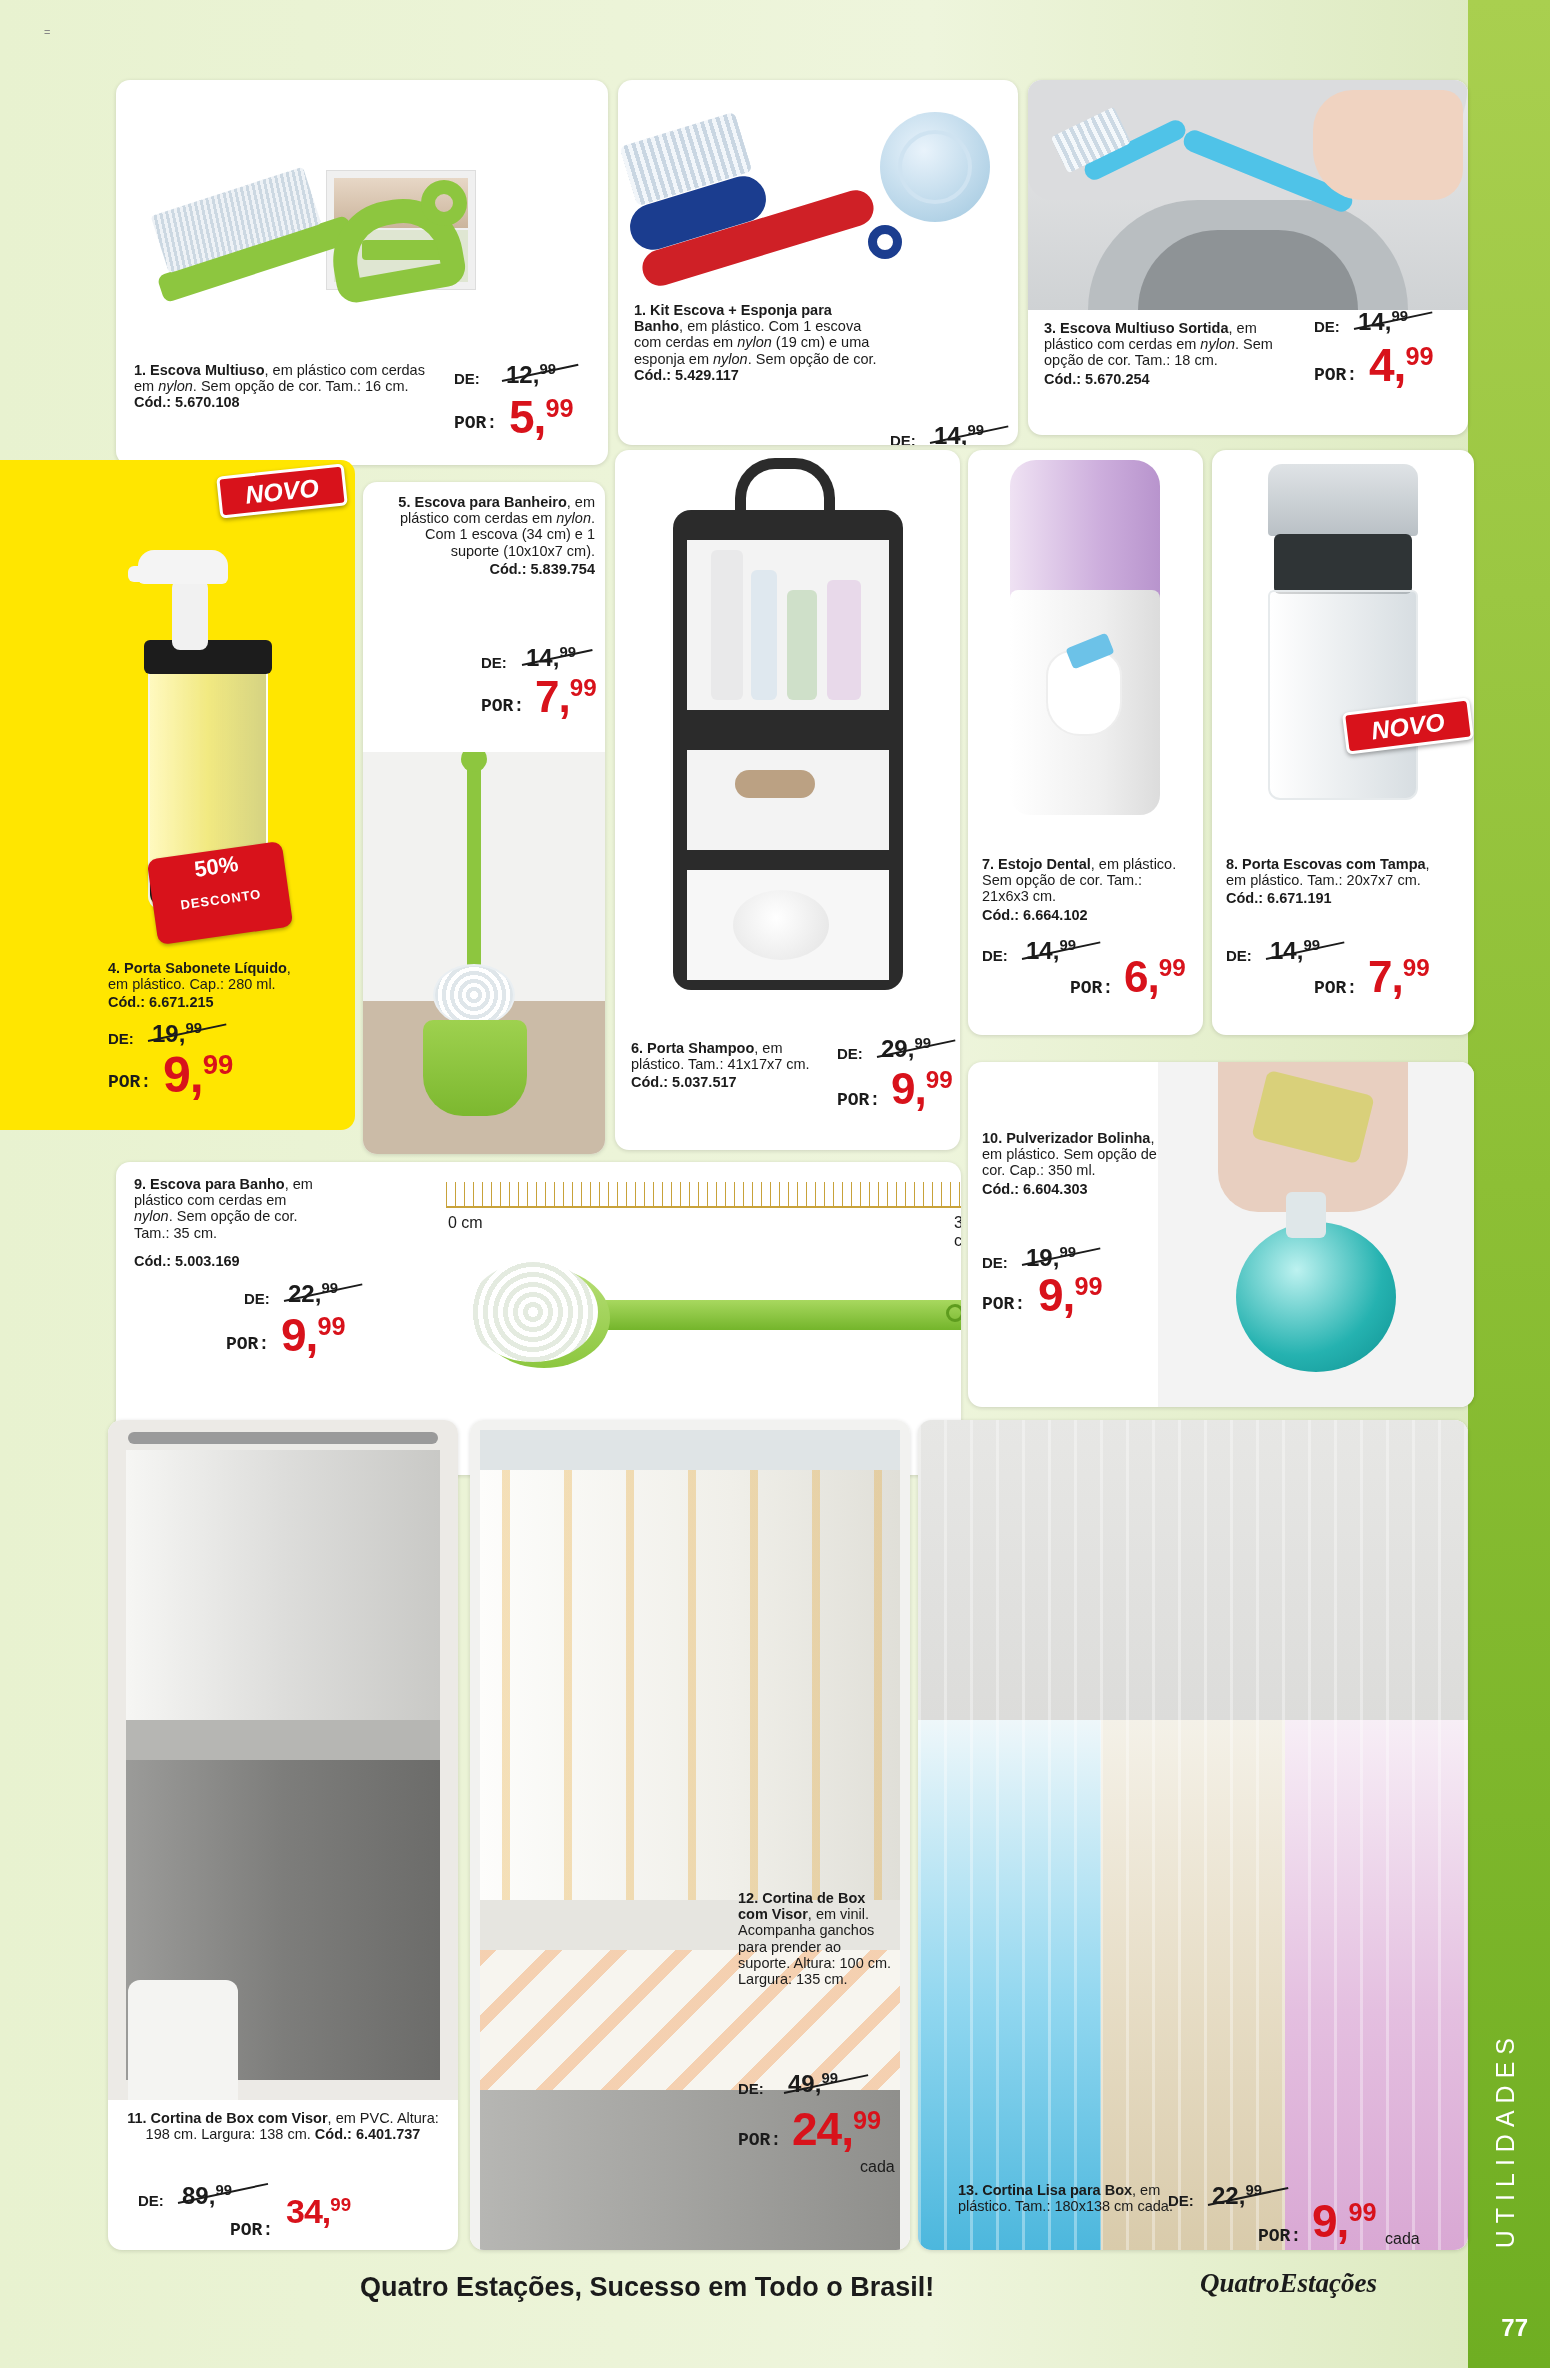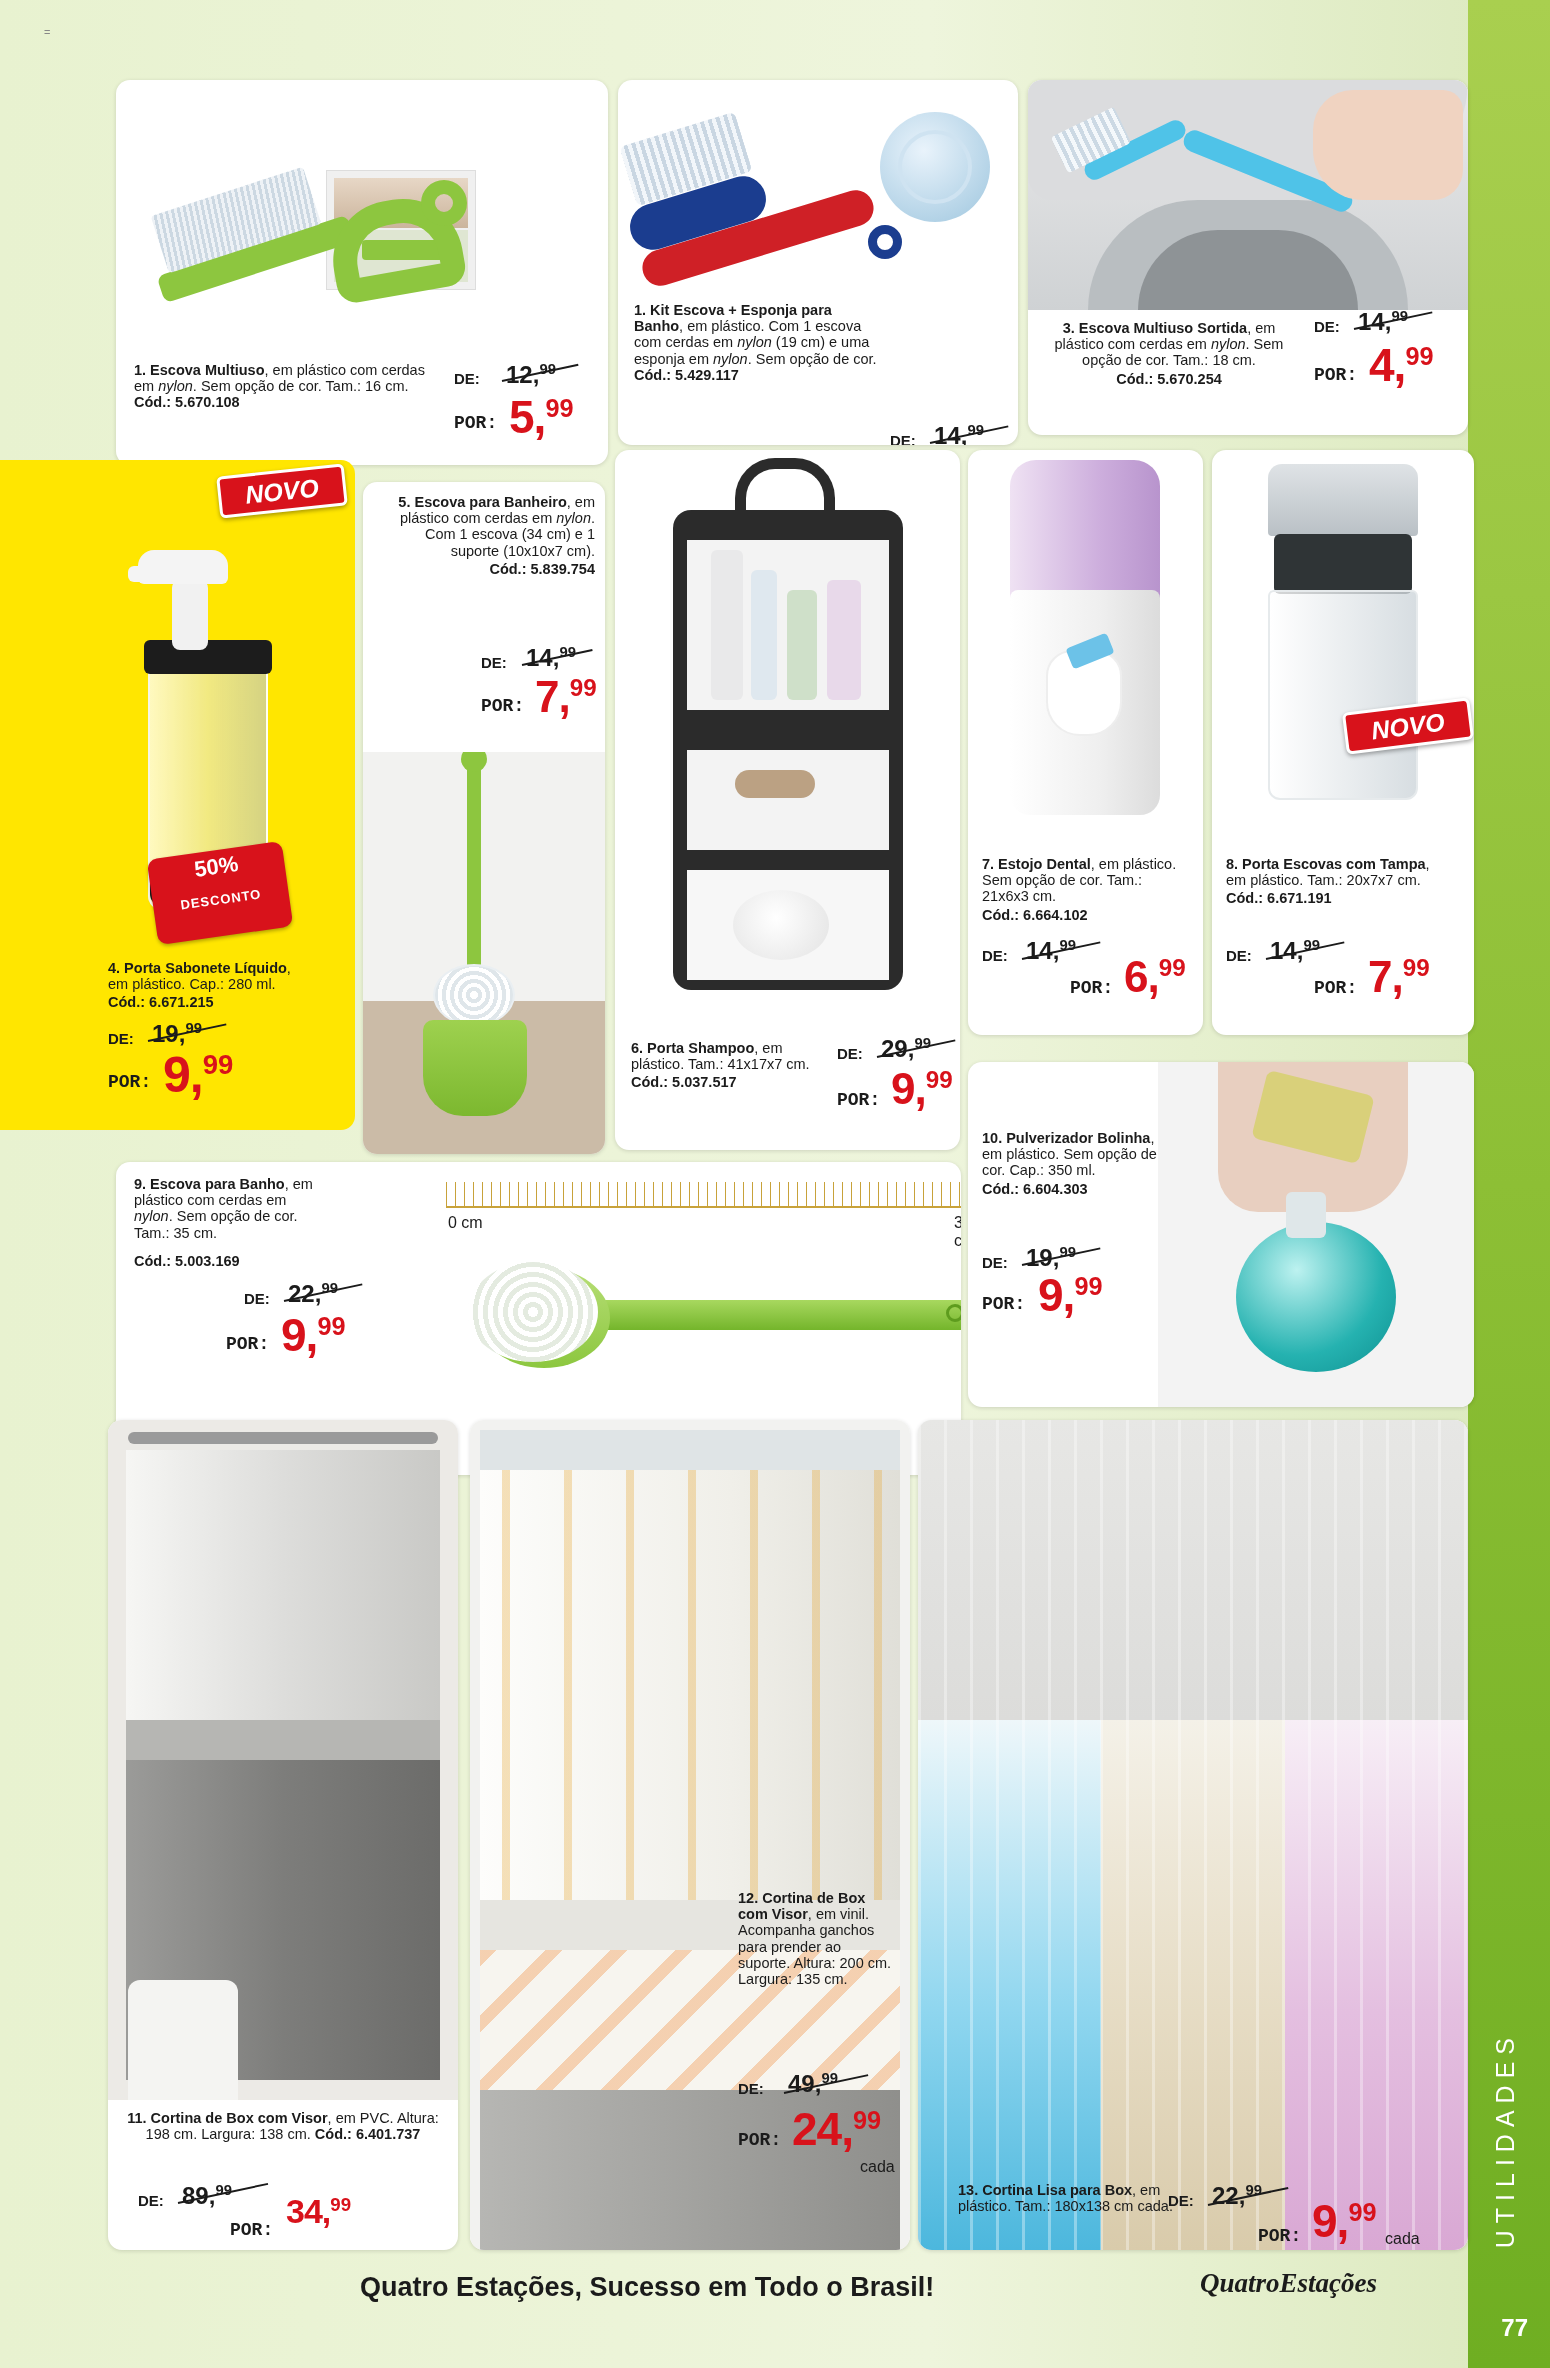--- a/index.html
+++ b/index.html
@@ -145,21 +145,21 @@
       <span class="ttl">1. Kit Escova + Esponja para Banho</span><span>, em plástico. Com 1 escova com cerdas em </span><span class="ital">nylon</span><span> (19 cm) e uma esponja em </span><span class="ital">nylon</span><span>. Sem opção de cor. </span><span class="ttl">Cód.: 5.429.117</span>
     </div>
     <div class="price-de" style="left:272px; top:352px; font-size:15px;">DE:</div>
     <div class="price-de" style="left:316px; top:342px; font-size:24px;">
       <span>14,</span><span class="sup">99</span>
     </div>
     <div class="strike" style="left:312px; top:362px; width:80px;"></div>
 
   </div>
 
-  <div class="card" style="left:1028px; top:80px; width:440px; height:355px;text-align:center;">
+  <div class="card" style="left:1028px; top:80px; width:440px; height:355px;">
     <div class="photo" style="left:0;top:0;width:440px;height:230px;background:linear-gradient(180deg,#e9e9ea,#cfd2d4);">
       <div style="position:absolute;left:0;top:0;width:440px;height:120px;background:#dbdcde;border-radius:0 0 200px 40px;"></div>
       <div style="position:absolute;left:60px;top:120px;width:320px;height:110px;background:#b9bec1;border-radius:160px 160px 0 0;"></div>
       <div style="position:absolute;left:110px;top:150px;width:220px;height:80px;background:#8e9396;border-radius:120px 120px 0 0;"></div>
       <div style="position:absolute;left:150px;top:80px;width:180px;height:22px;background:#4fc3e8;border-radius:12px;transform:rotate(22deg);"></div>
       <div style="position:absolute;left:52px;top:60px;width:110px;height:20px;background:#4fc3e8;border-radius:10px;transform:rotate(-26deg);"></div>
       <div style="position:absolute;left:28px;top:40px;width:70px;height:40px;background:repeating-linear-gradient(90deg,#f4f8fb 0 4px,#ccd9e4 4px 8px);transform:rotate(-26deg);border-radius:4px;"></div>
       <div style="position:absolute;left:285px;top:10px;width:150px;height:110px;background:#f0d3c1;border-radius:40px 20px 30px 50px;"></div>
     </div>
     <div class="txt" style="left:16px; top:240px; width:250px; font-size:14.5px;">
@@ -380,21 +380,21 @@
       <div style="position:absolute;left:10px;top:50px;width:420px;height:430px;
         background:repeating-linear-gradient(90deg,transparent 0 22px,rgba(230,170,60,.35) 22px 30px,transparent 30px 62px);"></div>
       <div style="position:absolute;left:10px;top:480px;width:420px;height:50px;background:#e6e5e0;"></div>
       <div style="position:absolute;left:10px;top:530px;width:420px;height:140px;background:#f7f5ef;"></div>
       <div style="position:absolute;left:10px;top:530px;width:420px;height:140px;
         background:repeating-linear-gradient(135deg,rgba(240,140,60,.35) 0 12px,transparent 12px 46px);"></div>
       <div style="position:absolute;left:10px;top:670px;width:420px;height:160px;background:linear-gradient(90deg,#b6b6b3,#8f8f8c);"></div>
     </div>
 
     <div class="txt" style="left:268px; top:470px; width:158px; font-size:14.5px;">
-      <span class="ttl">12. Cortina de Box com Visor</span><span>, em vinil. Acompanha ganchos para prender ao suporte. Altura: 200 cm. Largura: 135 cm.</span>
+      <span class="ttl">12. Cortina de Box com Visor</span><span>, em vinil. Acompanha ganchos para prender ao suporte. Altura: 100 cm. Largura: 135 cm.</span>
     </div>
     <div class="price-de" style="left:268px; top:660px; font-size:15px;">DE:</div>
     <div class="price-de" style="left:318px; top:650px; font-size:24px;">
       <span>49,</span><span class="sup">99</span>
     </div>
     <div class="strike" style="left:314px; top:672px; width:86px;"></div>
     <div class="por-lbl" style="left:268px; top:710px; font-size:18px;">POR:</div>
     <div class="price-big" style="left:322px; top:682px; font-size:46px;">
       <span>24</span><span>,</span><span class="cents">99</span>
     </div>

